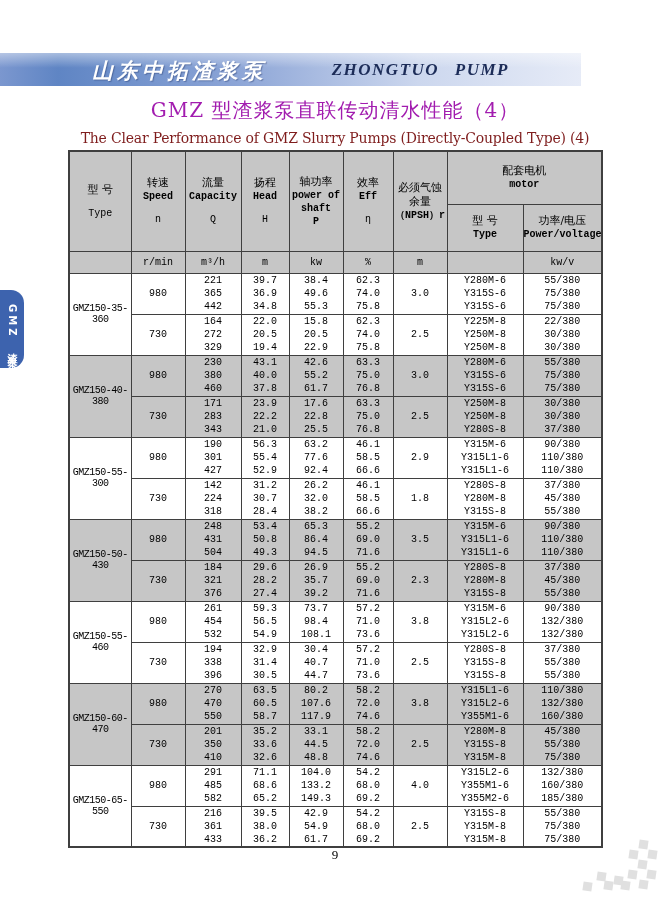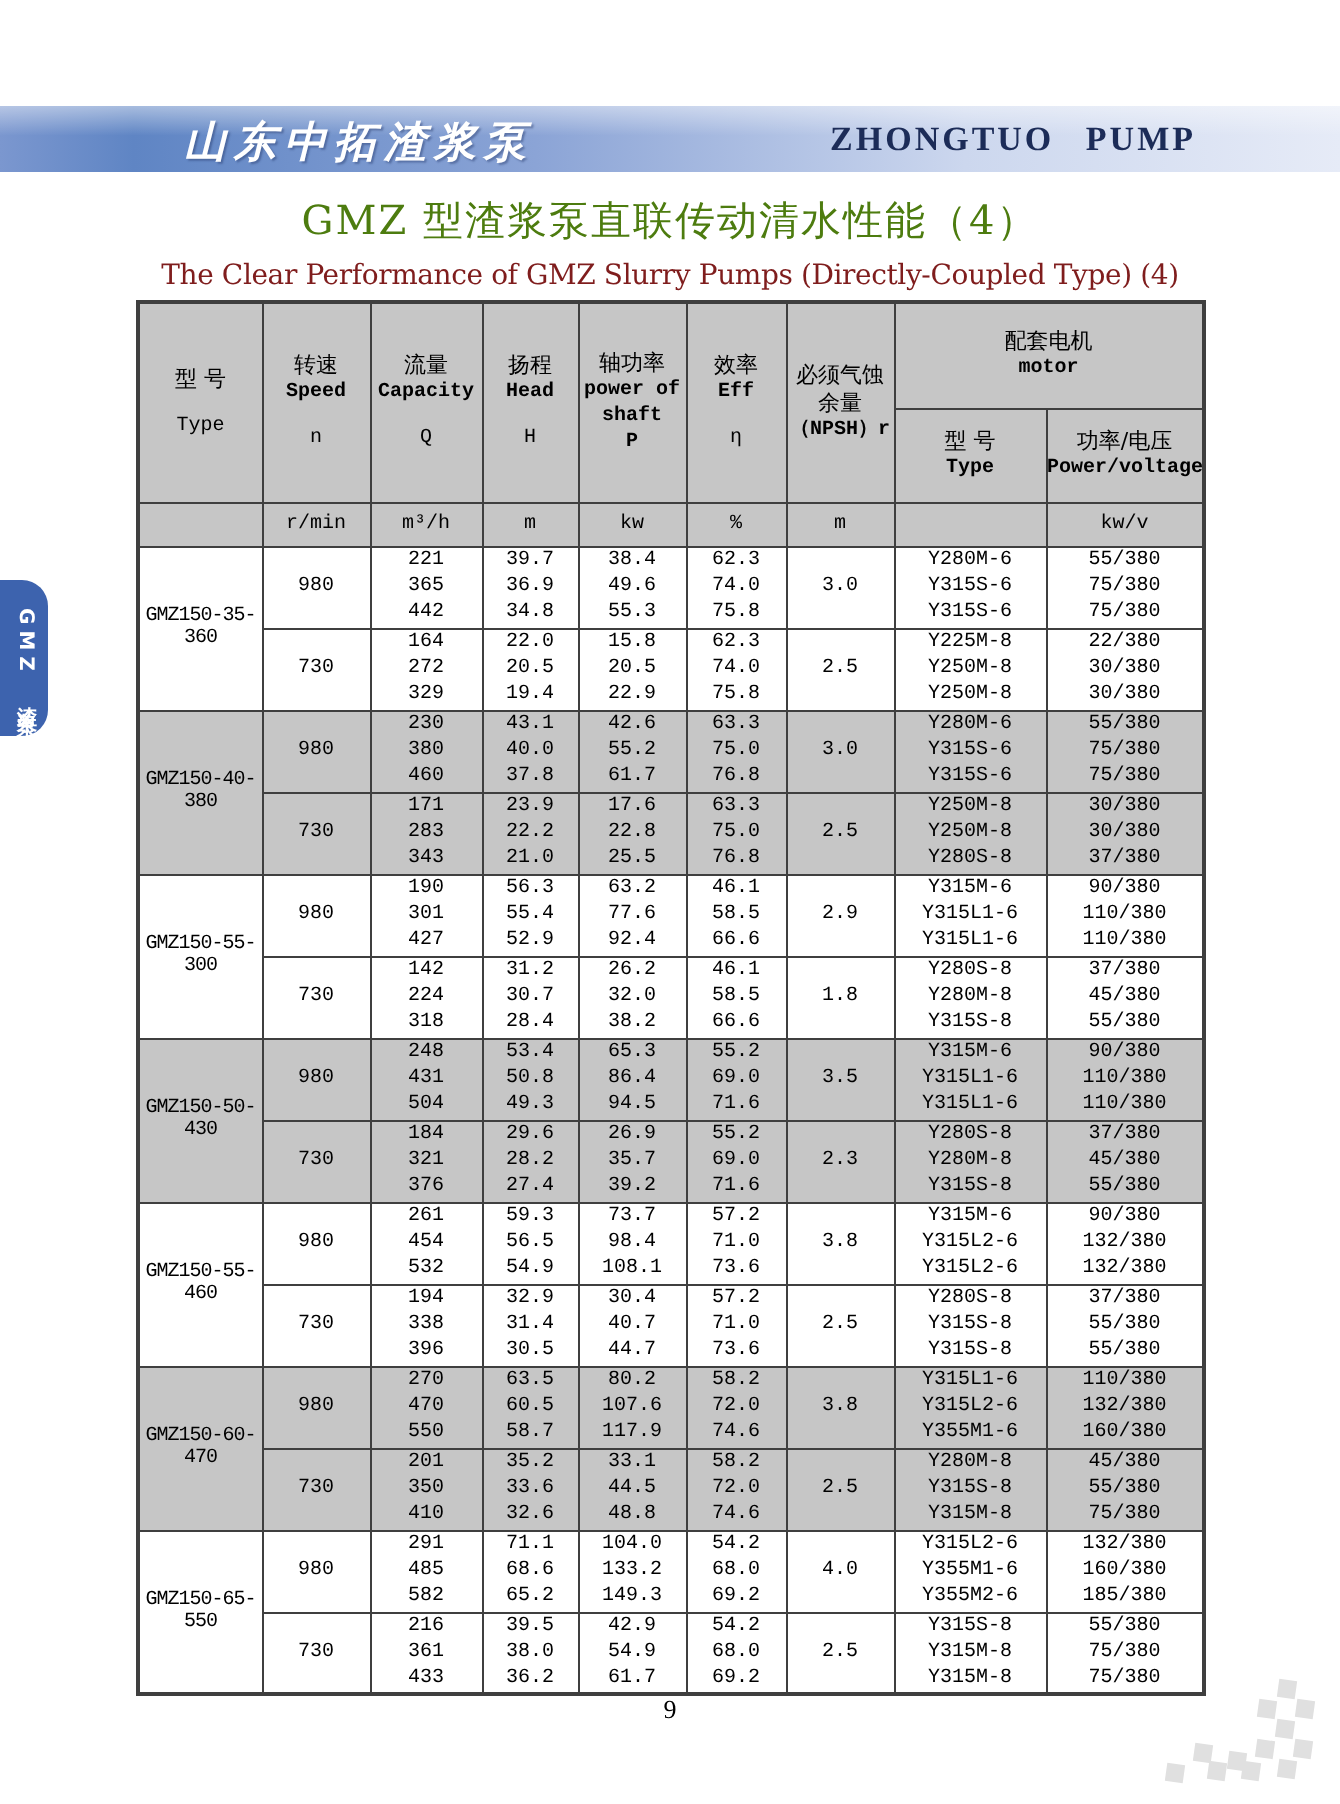--- a/index.html
+++ b/index.html
@@ -3,39 +3,39 @@
 <meta charset="utf-8">
 <style>
   * { margin:0; padding:0; box-sizing:border-box; }
   body { background:#888; font-family:"DejaVu Sans", sans-serif; }
   .page {
     position:relative; width:670px; height:902px; margin:0 auto;
     background:#ffffff; overflow:hidden;
   }
   
   .topbar {
-    position:absolute; left:0; top:53px; width:670px; height:33px;
+    position:absolute; left:0; top:53px; width:581px; height:33px;
     background:
       linear-gradient(180deg, rgba(255,255,255,.45) 0%, rgba(255,255,255,0) 45%),
       linear-gradient(90deg, #7b97cf 0%, #5f85c4 10%, #8ba4d6 40%, #ccd7ee 72%, #e6ebf7 100%);
   }
   .brand-cn {
     position:absolute; left:92px; top:4px; color:#ffffff;
     font-family:"DejaVu Serif", serif; font-style:italic; font-weight:bold;
     font-size:21px; letter-spacing:4px; text-shadow:1px 1px 1px rgba(40,60,110,.45);
   }
   .brand-en {
     position:absolute; right:72px; top:7px; color:#1c2c58;
     font-family:"Liberation Serif", serif; font-weight:bold;
-    font-size:17px; letter-spacing:1.5px; word-spacing:10px;
+    font-size:17px; letter-spacing:1.5px; word-spacing:10px;font-style:italic;
   }
   
   .title-cn {
     position:absolute; top:97px; left:0; width:670px; text-align:center;
-    font-family:"DejaVu Serif", serif; font-size:20px; color:#4d7c0f; letter-spacing:1px;
+    font-family:"DejaVu Serif", serif; font-size:20px; color:#a21caf; letter-spacing:1px;
   }
   .title-en {
     position:absolute; top:130px; left:0; width:670px; text-align:center;
     font-family:"DejaVu Serif", serif; font-size:14px; color:#7f1d1d; letter-spacing:-0.2px;
   }
   
   .side-tab {
     position:absolute; left:0; top:290px; width:24px; height:78px;
     background:#3d63ae; border-radius:0 13px 13px 0;
     display:flex; align-items:center; justify-content:center;

